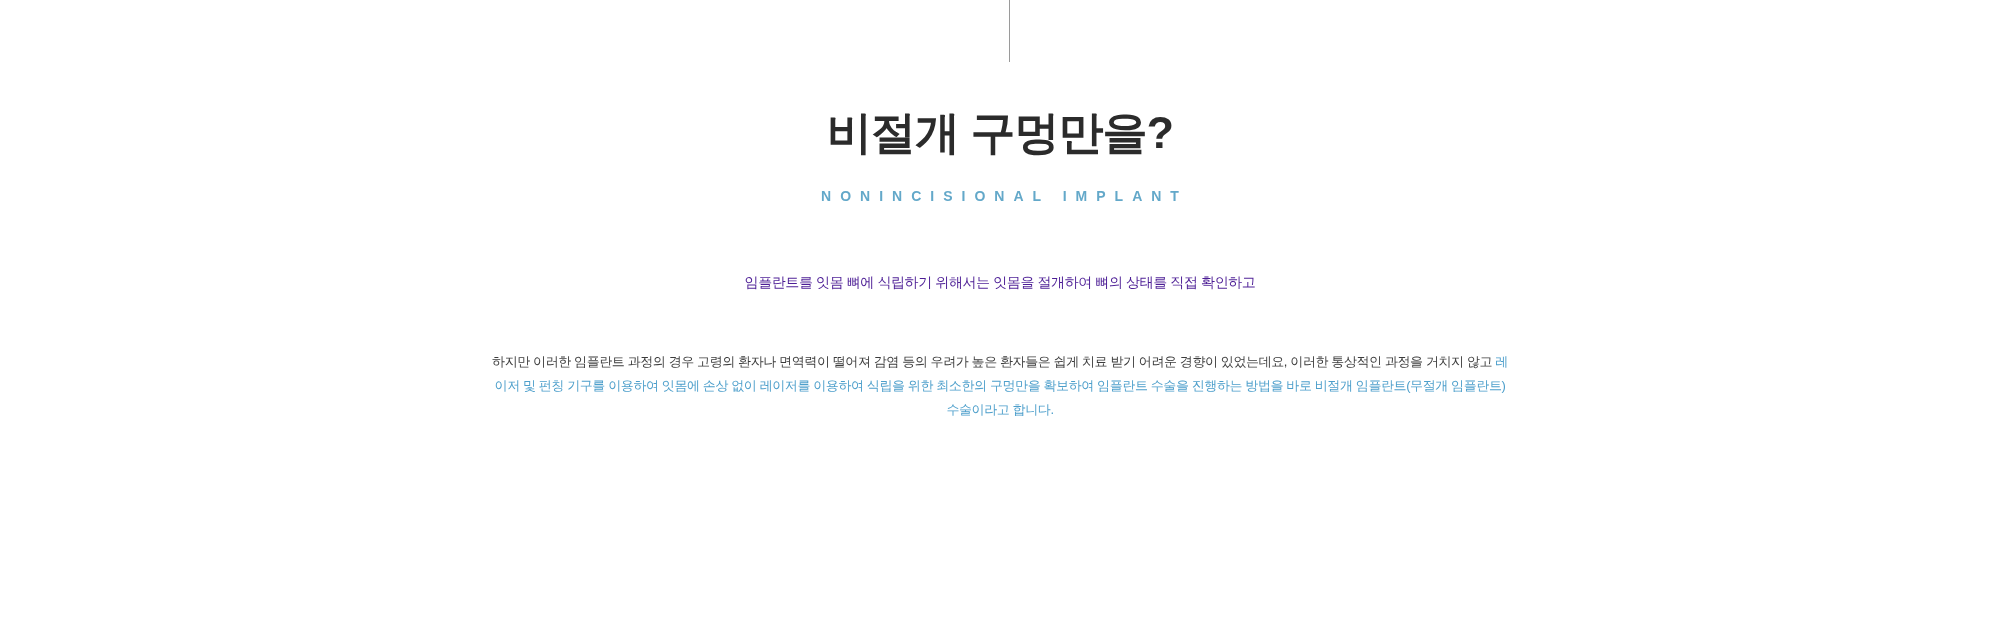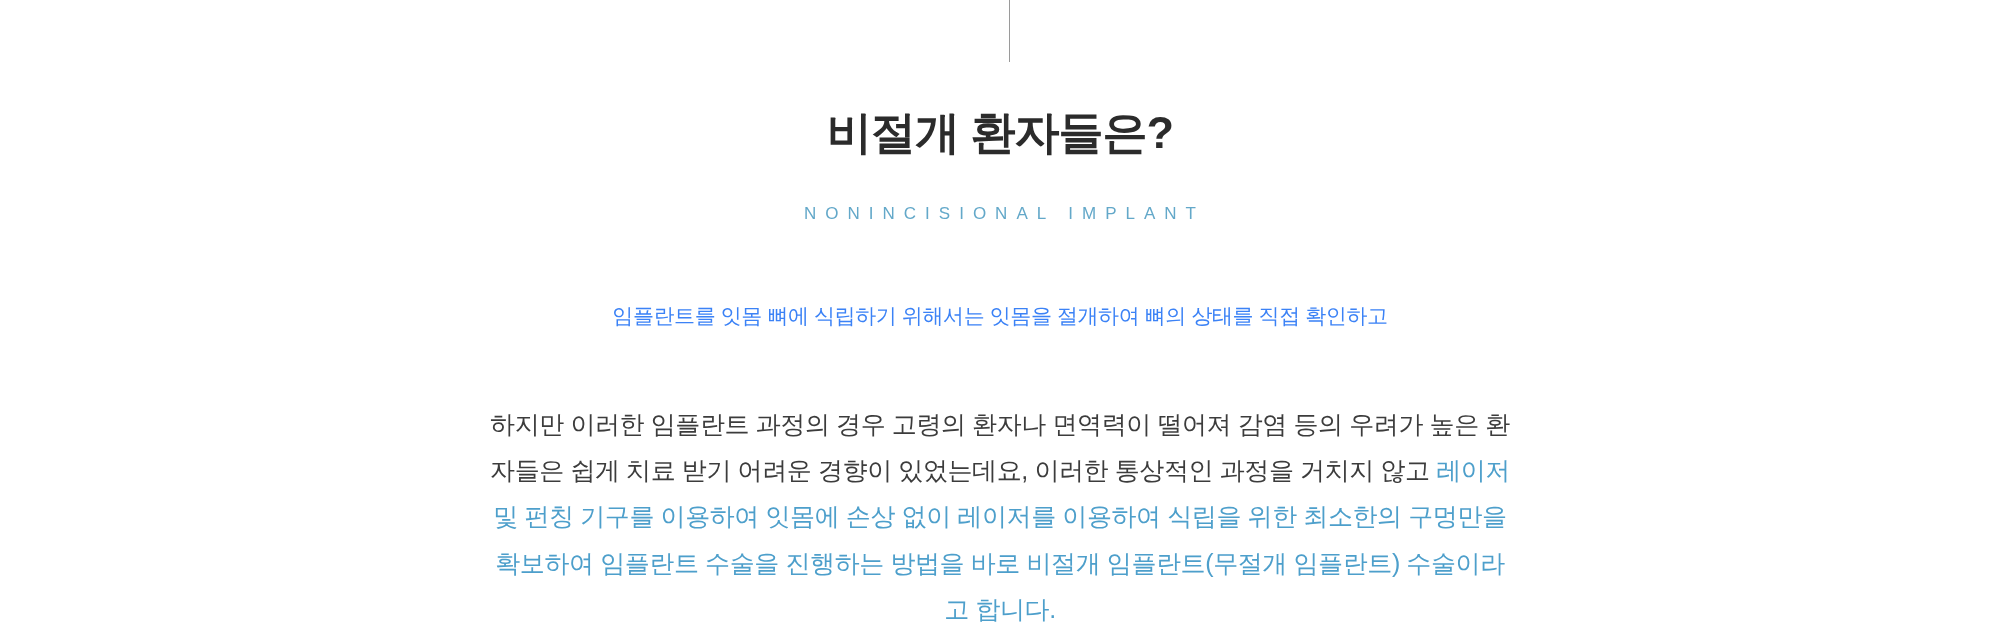--- a/index.html
+++ b/index.html
@@ -44,64 +44,64 @@
     margin: 0;
     padding-top: 106px;
     font-size: 45px;
     font-weight: bold;
     letter-spacing: -1px;
     color: #2b2b2b;
     line-height: 1.2;
   }
 
   .subheading {
-    margin: 16px;
+    margin: 0;
     padding-top: 28px;
-    font-size: 17px;
-    font-weight: normal;
+    font-size: 14px;
+    font-weight: bold;
     letter-spacing: 9px;
     color: #63a8c9;
     text-indent: 9px;
   }
 
   .para-block {
     width: 1020px;
     margin: 0 auto;
   }
 
   .para-1 {
     padding-top: 52px;
-    font-size: 21px;
+    font-size: 14px;
     line-height: 1.85;
-    color: #3b82f6;
+    color: #4c1d95;
     letter-spacing: -0.4px;
   }
 
   .para-2 {
     padding-top: 40px;
-    font-size: 25px;
+    font-size: 13px;
     line-height: 1.85;
     color: #3c3c3c;
     letter-spacing: -0.4px;
   }
 
   .accent {
     color: #4d9fcb;
   }
 </style>
 </head>
 <body>
 
 <div class="page">
 
   <div class="top-rule"></div>
 
   <div class="content">
 
-    <h1 class="heading">비절개 환자들은?</h1>
+    <h1 class="heading">비절개 구멍만을?</h1>
 
     <div class="subheading">NONINCISIONAL  IMPLANT</div>
 
     <div class="para-block">
 
       <p class="para-1">
         <span>임플란트를 잇몸 뼈에 식립하기 위해서는 잇몸을 절개하여 뼈의 상태를 직접 확인하고</span><br>
       </p>
 
       <p class="para-2">

